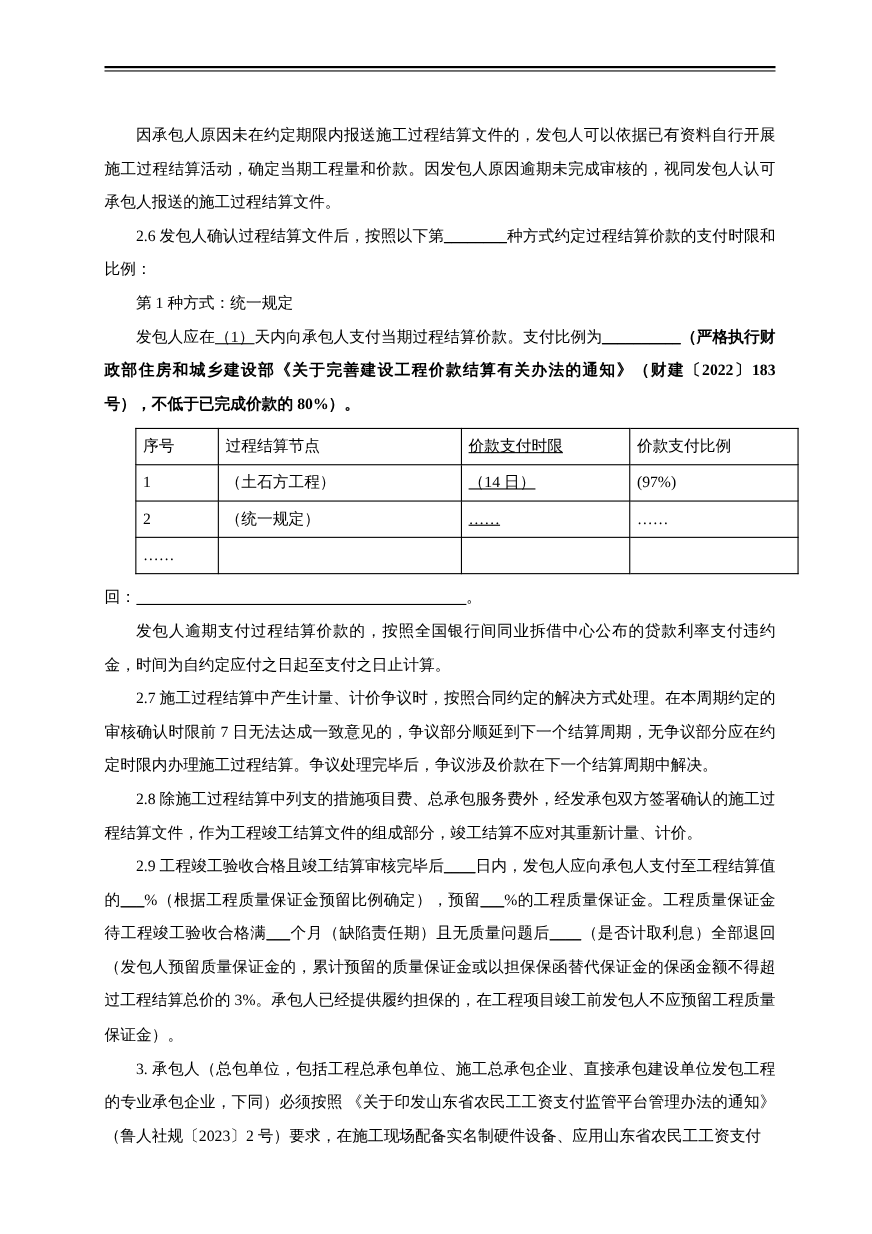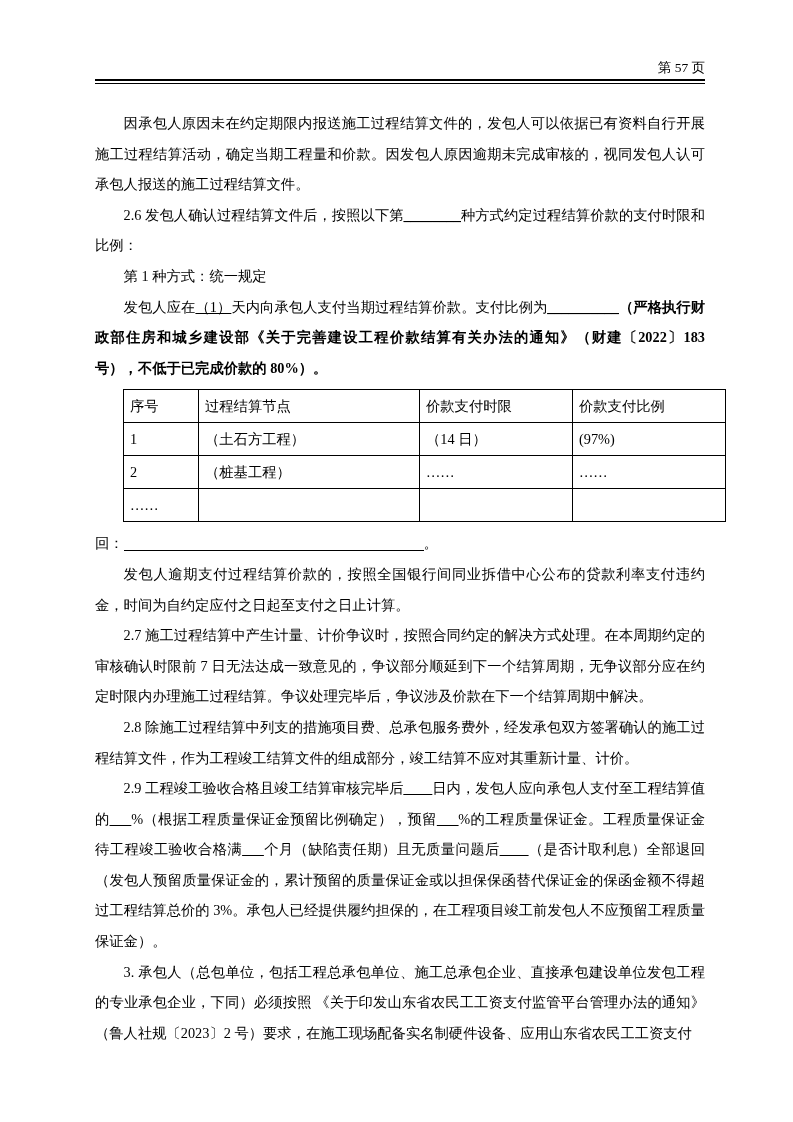--- a/index.html
+++ b/index.html
@@ -91,36 +91,35 @@
     border: 1px solid #000;
     height: 28px;
     padding: 2px 6px;
     line-height: 24px;
     vertical-align: middle;
     font-family: "Liberation Serif", serif;
     margin-left: 40px;
   }
   table.nodes td.c1 { width: 62px; }
   table.nodes td.c2 { width: 208px; }
-  table.nodes td.c3 { width: 140px; }
+  table.nodes td.c3 { width: 140px; text-decoration: underline; }
   table.nodes td.c4 { width: 140px; }
   .u-line-fill {
     display: inline-block;
     border-bottom: 1.3px solid #000;
     height: 15px;
     vertical-align: -3px;
   }
 </style>
 </head>
 <body>
 
 <div class="page">
 
   <div class="header-area">
-    <div class="header-page-num">第 57 页</div>
     <div class="header-rule-thick"></div>
     <div class="header-rule-thin"></div>
   </div>
 
   <div class="content">
 
     <p>因承包人原因未在约定期限内报送施工过程结算文件的，发包人可以依据已有资料自行开展施工过程结算活动，确定当期工程量和价款。因发包人原因逾期未完成审核的，视同发包人认可承包人报送的施工过程结算文件。</p>
 
     <p>
       <span>2.6 发包人确认过程结算文件后，按照以下第</span><span class="u-blank">________</span><span>种方式约定过程结算价款的支付时限和比例：</span>
@@ -142,21 +141,21 @@
           <td class="c4">价款支付比例</td>
         </tr>
         <tr>
           <td class="c1">1</td>
           <td class="c2">（土石方工程）</td>
           <td class="c3">（14 日）</td>
           <td class="c4">(97%)</td>
         </tr>
         <tr>
           <td class="c1">2</td>
-          <td class="c2">（桩基工程）</td>
+          <td class="c2">（统一规定）</td>
           <td class="c3">……</td>
           <td class="c4">……</td>
         </tr>
         <tr>
           <td class="c1">……</td>
           <td class="c2"></td>
           <td class="c3"></td>
           <td class="c4"></td>
         </tr>
       </tbody>

